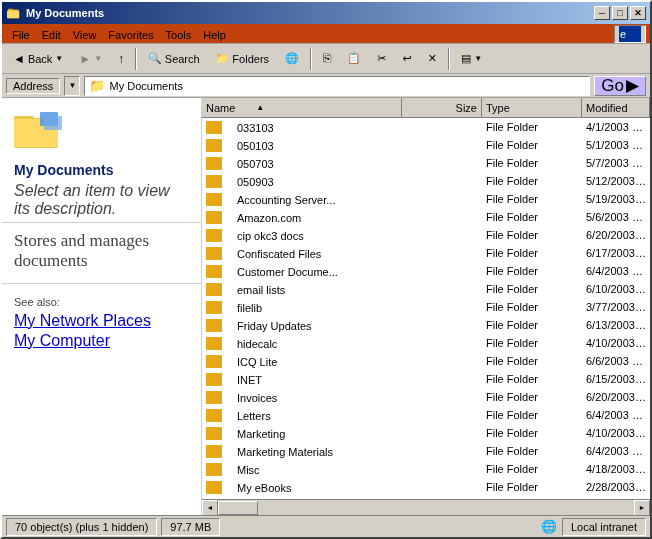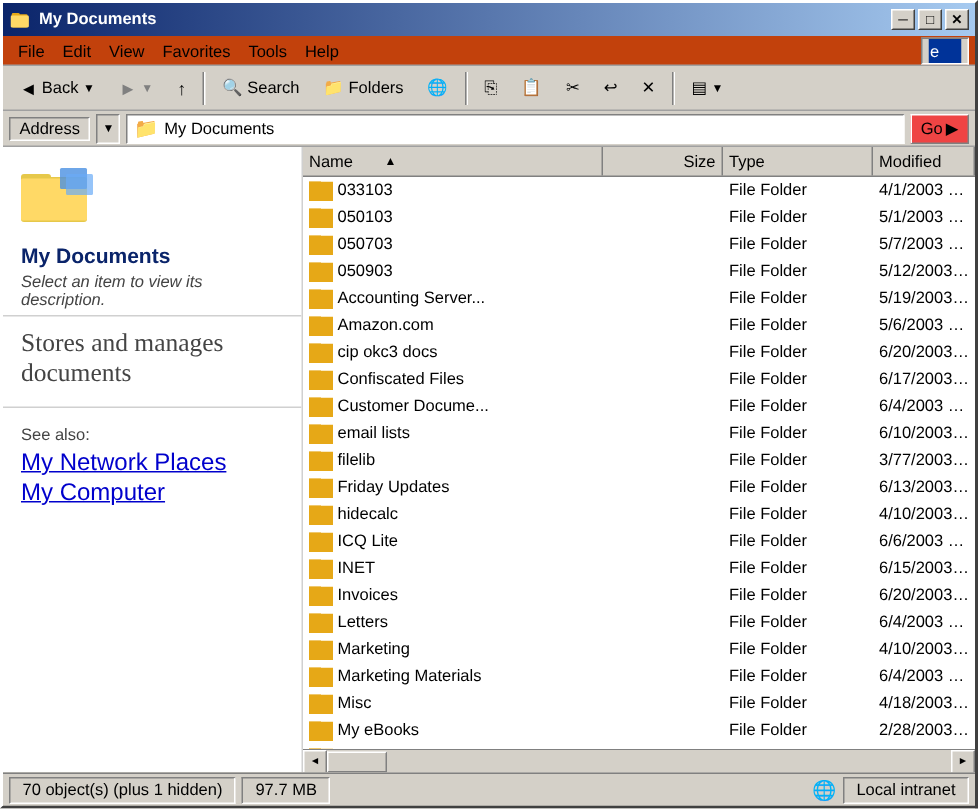--- a/index.html
+++ b/index.html
@@ -170,27 +170,27 @@
       align-items: center;
       gap: 4px;
     }
     .addr-folder-icon {
       color: #e6a817;
       font-size: 13px;
     }
     .addr-go-btn {
       height: 20px;
       padding: 0 6px;
-      background: #ef4444;
+      background: #c4b5fd;
       border: 1px solid;
       border-top-color: #fff;
       border-left-color: #fff;
       border-right-color: #808080;
       border-bottom-color: #808080;
-      font-size: 11px;
+      font-size: 17px;
       cursor: pointer;
       display: flex;
       align-items: center;
       gap: 2px;
     }
     .addr-dropdown {
       width: 16px;
       height: 20px;
       background: #d4d0c8;
       border: 1px solid;
@@ -230,21 +230,21 @@
     }
 
     .panel-title {
       font-size: 14px;
       font-weight: bold;
       color: #0a246a;
       padding: 0 12px 4px;
     }
 
     .panel-desc {
-      font-size: 11px;
+      font-size: 16px;
       color: #444;
       padding: 0 12px;
       font-style: italic;
     }
 
     .panel-stores {
       font-size: 17px;
       color: #444;
       padding: 4px 12px 8px;
       font-family: Liberation Serif, serif;
@@ -324,22 +324,22 @@
     .cell {
       padding: 0 4px;
       font-size: 11px;
       overflow: hidden;
       white-space: nowrap;
       text-overflow: ellipsis;
     }
     .cell-name {
       width: 200px;
       display: flex;
-      align-items: center;
-      gap: 3px;
+      align-items: flex-end;
+      gap: 15px;
     }
     .cell-size { width: 80px; text-align: right; }
     .cell-type { width: 100px; }
     .cell-modified { flex: 1; }
 
     .folder-small {
       width: 16px;
       height: 13px;
       background: #e6a817;
       position: relative;

